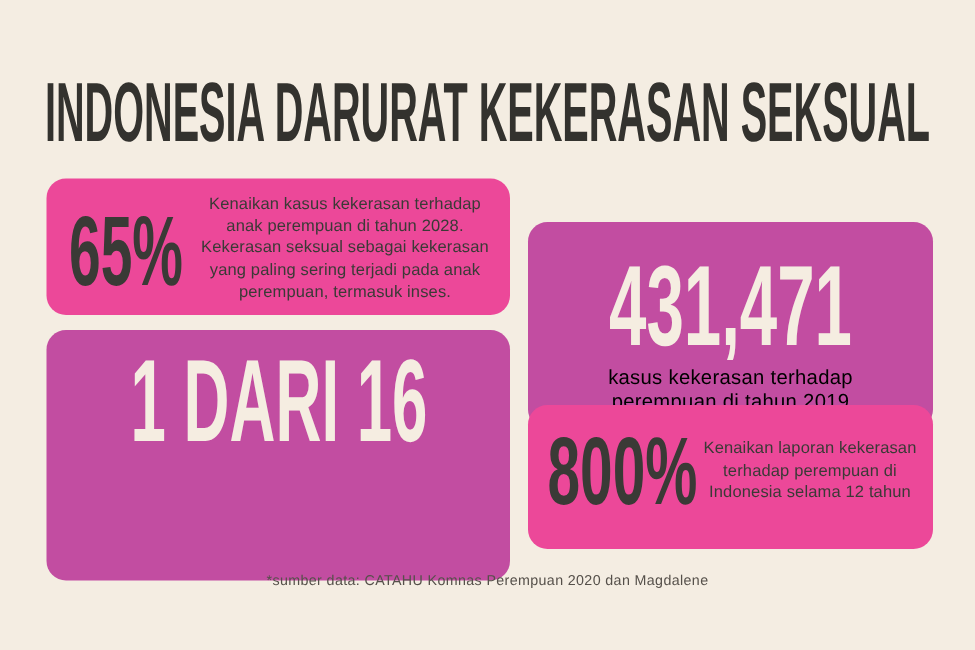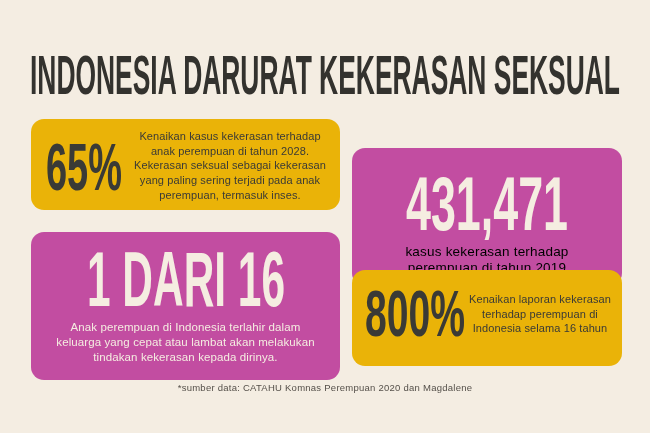--- a/index.html
+++ b/index.html
@@ -12,21 +12,21 @@
   }
   .title-svg { position: absolute; left: 0; top: 50px; width: 650px; height: 52px; }
   .title-svg text, .num-svg text {
     font-family: "Liberation Sans", "DejaVu Sans", sans-serif;
     font-weight: bold;
   }
   .card {
     position: absolute;
     border-radius: 13px;
   }
-  .card.yellow { background: #eab308; }
+  .card.yellow { background: #ec4899; }
   .card.magenta { background: #C24DA1; }
 
   
   .card-65 { left: 31px; top: 119px; width: 309px; height: 91px; }
   .card-65 .num-svg { position: absolute; left: 12px; top: 20px; width: 82px; height: 56px; }
   .card-65 .desc {
     position: absolute; left: 98px; top: 10px; width: 202px;
     text-align: center; font-size: 11px; line-height: 1.33;
     color: #3A3A36; letter-spacing: 0.1px;
   }
@@ -34,21 +34,21 @@
   
   .card-total { left: 352px; top: 120px; width: 270px; height: 138px; margin-top: 28px; }
   .card-total .num-svg { position: absolute; left: 50%; transform: translateX(-50%); top: 24px; width: 180px; height: 68px; }
   .card-total .desc {
     position: absolute; left: 50%; transform: translateX(-50%); top: 96px; width: 200px;
     text-align: center; font-size: 13.5px; line-height: 1.16;
     color: #000000; letter-spacing: 0.2px;
   }
 
   
-  .card-1dari16 { left: 31px; top: 232px; width: 309px; height: 148px; }
+  .card-1dari16 { left: 31px; top: 220px; width: 309px; height: 167px; }
   .card-1dari16 .num-svg { position: absolute; left: 50%; transform: translateX(-50%); top: 14px; width: 208px; height: 68px; }
   .card-1dari16 .desc {
     position: absolute; left: 19px; top: 88px; width: 271px;
     text-align: center; font-size: 11.5px; line-height: 1.3;
     color: #F5EDE1; letter-spacing: 0.1px;
   }
 
   
   .card-800 { left: 352px; top: 270px; width: 270px; height: 96px; }
   .card-800 .num-svg { position: absolute; left: 10px; top: 16px; width: 106px; height: 56px; }
@@ -81,23 +81,22 @@
   <svg class="num-svg">
     <text x="90" y="58" font-size="76" fill="#F5EDE1" text-anchor="middle" textLength="162" lengthAdjust="spacingAndGlyphs">431,471</text>
   </svg>
   <div class="desc">kasus kekerasan terhadap perempuan di tahun 2019</div>
 </div>
 
 <div class="card magenta card-1dari16">
   <svg class="num-svg">
     <text x="104" y="60" font-size="78" fill="#F5EDE1" text-anchor="middle" textLength="198" lengthAdjust="spacingAndGlyphs">1 DARI 16</text>
   </svg>
-  <div class="desc">Anak perempuan di Indonesia terlahir dalam keluarga yang cepat atau lambat akan melakukan tindakan kekerasan kepada dirinya.</div>
 </div>
 
 <div class="card yellow card-800">
   <svg class="num-svg">
     <text x="53" y="50" font-size="64" fill="#3A3A36" text-anchor="middle" textLength="100" lengthAdjust="spacingAndGlyphs">800%</text>
   </svg>
-  <div class="desc">Kenaikan laporan kekerasan terhadap perempuan di Indonesia selama 16 tahun</div>
+  <div class="desc">Kenaikan laporan kekerasan terhadap perempuan di Indonesia selama 12 tahun</div>
 </div>
 
 <div class="footer-note">*sumber data: CATAHU Komnas Perempuan 2020 dan Magdalene</div>
 
 </body></html>

